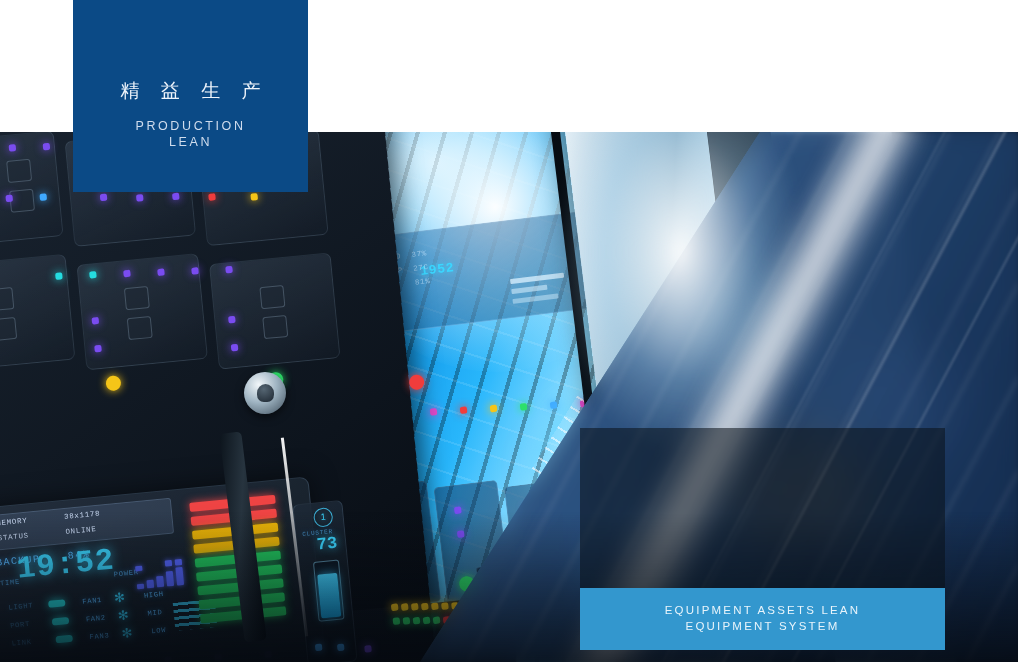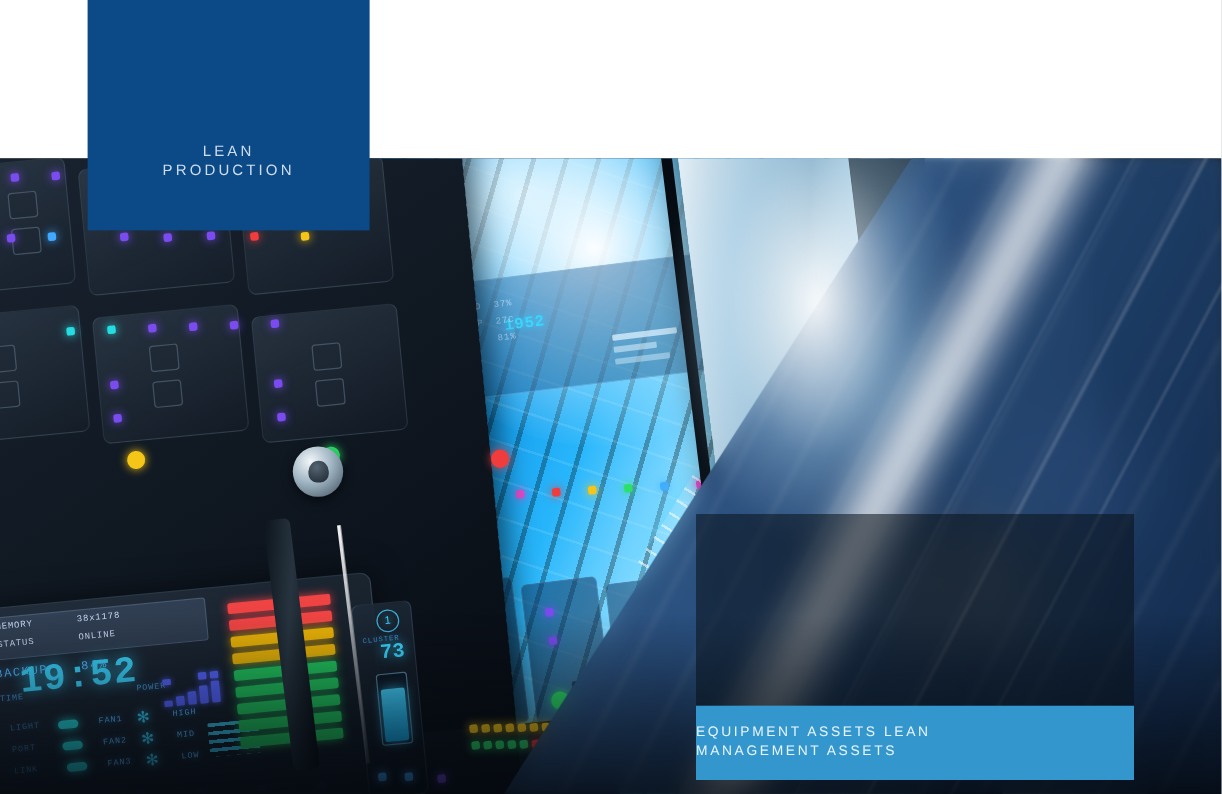--- a/index.html
+++ b/index.html
@@ -127,21 +127,21 @@
     color:#cfdced;line-height:16px;}
 
   
   .titlewrap{position:absolute;left:580px;top:428px;width:365px;z-index:45;}
   .titledark{position:relative;height:160px;background:rgba(10,16,24,.55);}
   .titledark .t1,.titledark .t2{position:absolute;left:0;right:0;text-align:center;color:#fff;
     font-size:43px;font-weight:bold;letter-spacing:4px;
     text-shadow:2px 2px 5px rgba(0,0,0,.75);}
   .titledark .t1{top:25px;}
   .titledark .t2{top:88px;}
-  .titleband{background:#3397ce;padding:14px 0 16px;text-align:left;}
+  .titleband{background:#3397ce;padding:14px 0 16px;text-align:center;}
   .titleband .e1,.titleband .e2{color:#e8f4fb;font-size:11.5px;letter-spacing:2.2px;line-height:16px;}
 </style>
 </head>
 <body>
 
 <div id="stage">
 
   <div class="photo">
 
     <div class="aisle">
@@ -379,28 +379,29 @@
     <div class="rightglass"></div>
     <div class="lightstreak2"></div>
     <div class="lightstreak"></div>
     <div class="diagline" style="left:860px;top:-80px;width:3px;height:700px;"></div>
     <div class="diagline" style="left:930px;top:-80px;width:2px;height:700px;"></div>
     <div class="diagline" style="left:800px;top:-80px;width:2px;height:700px;opacity:.6;"></div>
     <div class="darkveil"></div>
   </div>
 
   <div class="leanbox">
+    <div class="lean-cn">精 益 生 产</div>
     <div class="lean-en">
+      <div>PRODUCTION</div>
       <div>LEAN</div>
-      <div>PRODUCTION</div>
     </div>
   </div>
 
   <div class="titlewrap">
     <div class="titledark">
     </div>
     <div class="titleband">
       <div class="e1">EQUIPMENT  ASSETS  LEAN</div>
-      <div class="e2">MANAGEMENT  ASSETS</div>
+      <div class="e2">EQUIPMENT  SYSTEM</div>
     </div>
   </div>
 
 </div>
 
 </body></html>

